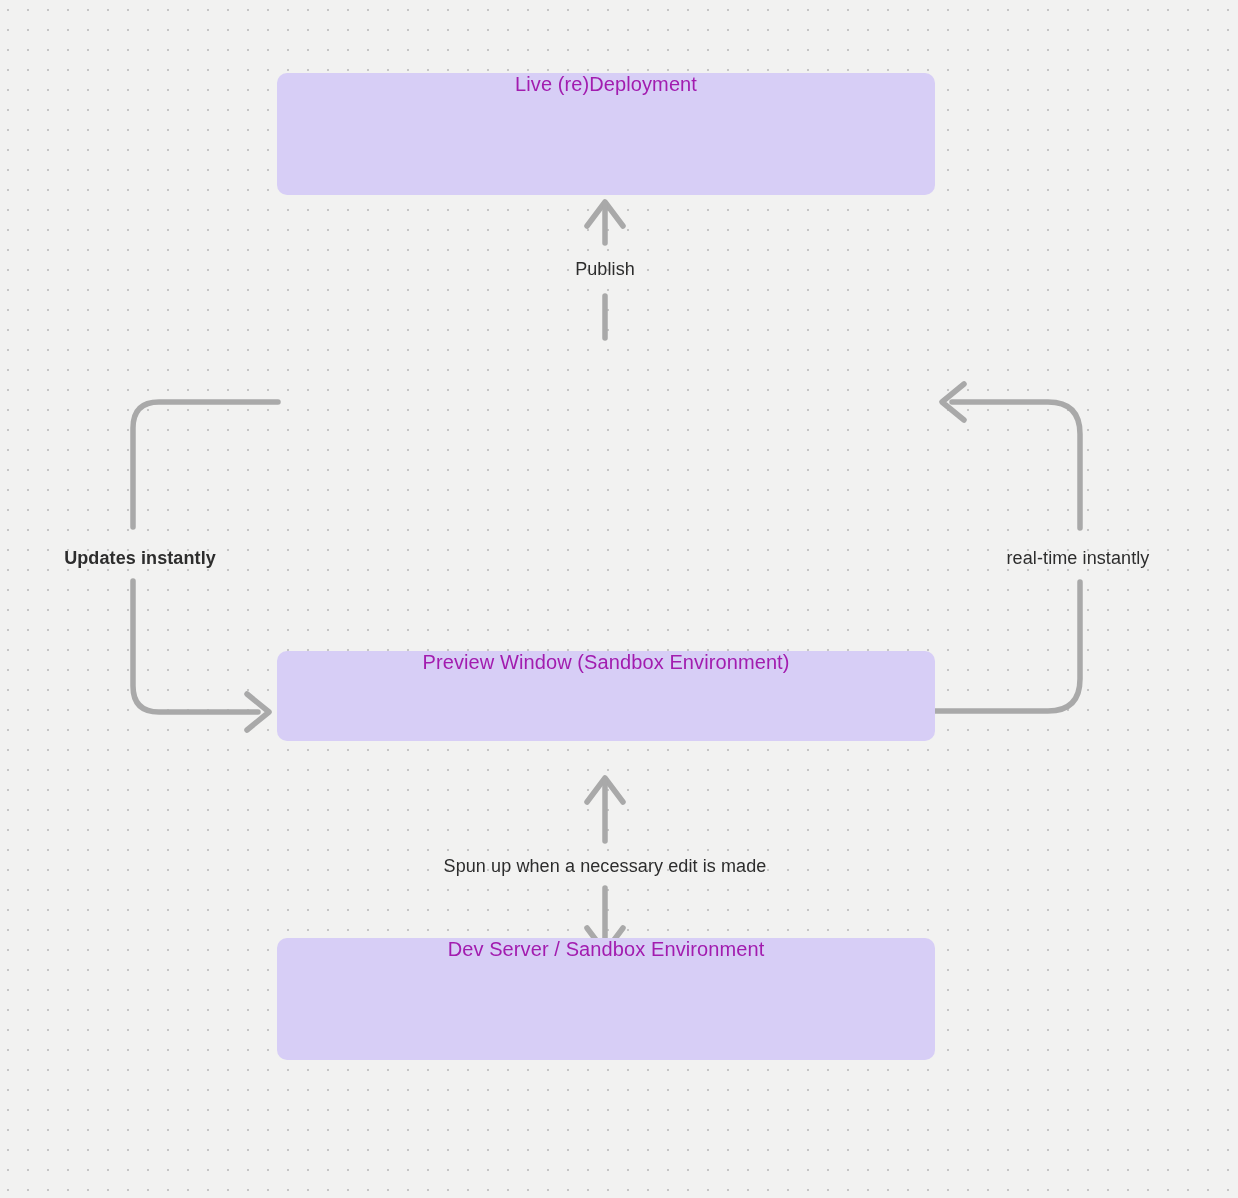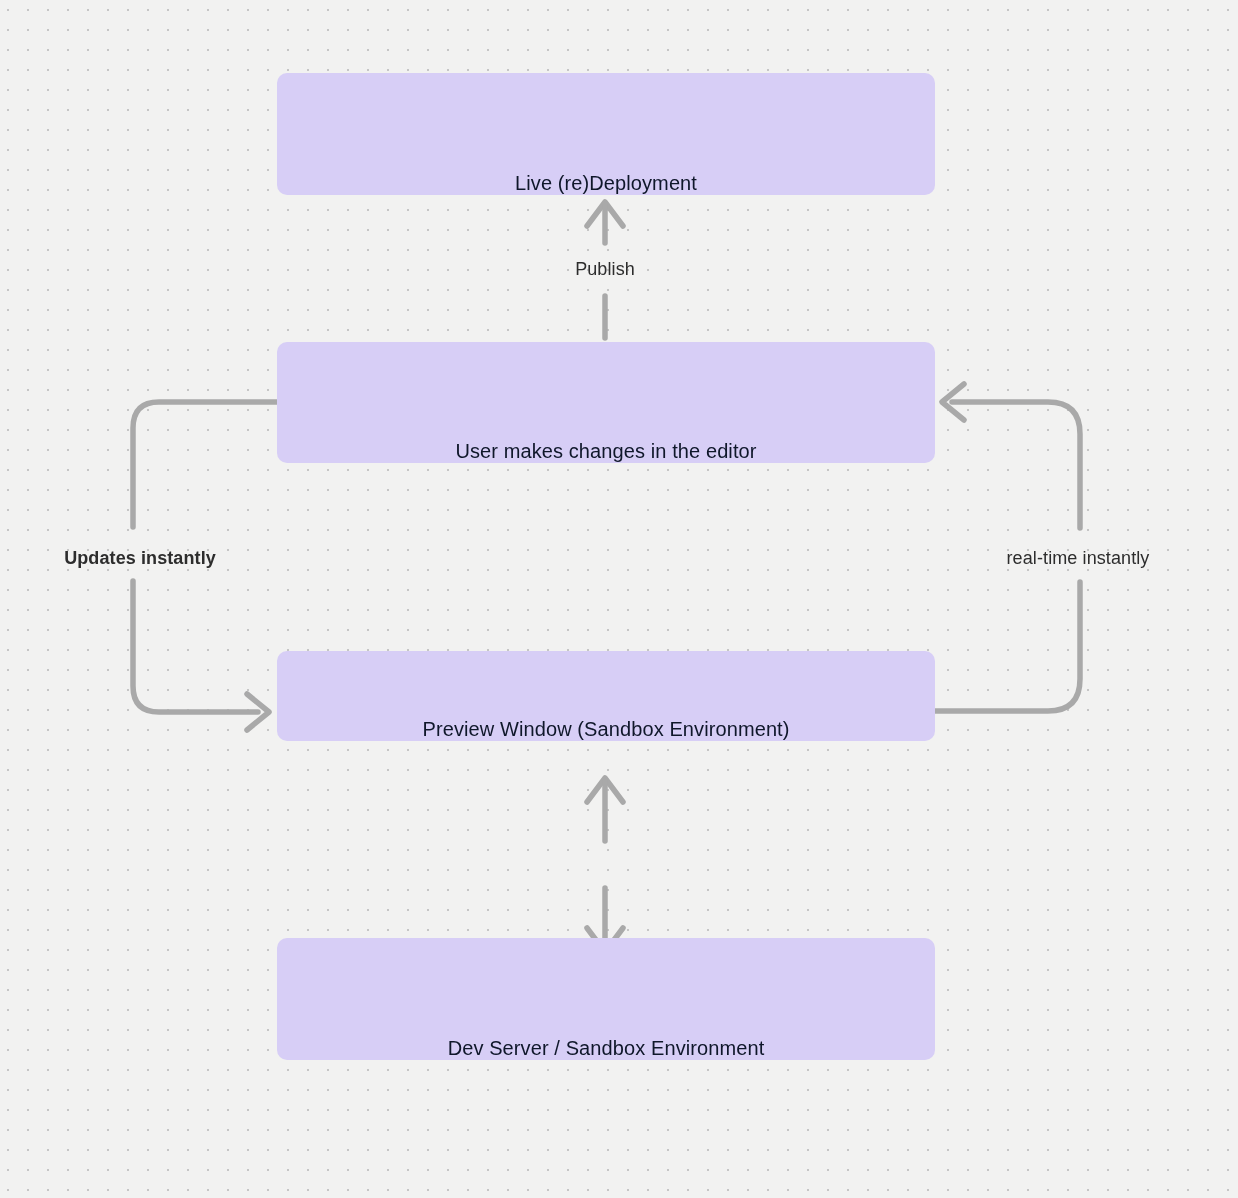--- a/index.html
+++ b/index.html
@@ -19,24 +19,24 @@
     overflow: hidden;
   }
   .node {
     position: absolute;
     left: 277px;
     width: 658px;
     height: 122px;
     background: #d7cef6;
     border-radius: 10px;
     display: flex;
-    align-items: flex-end;
+    align-items: flex-start;
     justify-content: center;
     font-size: 20px;
-    color: #0f172a;
+    color: #a21caf;
     letter-spacing: 0.1px;
   }
   .node-1 { top: 73px; }
   .node-2 { top: 342px; height: 121px; }
   .node-3 { top: 651px; height: 90px; }
   .node-4 { top: 938px; }
   .edges-svg {
     position: absolute;
     top: 0; left: 0;
     width: 1238px;
@@ -88,27 +88,25 @@
       <path d="M587 802 L605 778 L623 802"></path>
       <path d="M605 782 L605 841"></path>
       <path d="M605 888 L605 947"></path>
       <path d="M587 928 L605 952 L623 928"></path>
     </g>
   </svg>
 
   <div class="node node-1">
     <span>Live (re)Deployment</span>
   </div>
-  <div class="node node-2">
-    <span>User makes changes in the editor</span>
-  </div>
   <div class="node node-3">
     <span>Preview Window (Sandbox Environment)</span>
   </div>
   <div class="node node-4">
     <span>Dev Server / Sandbox Environment</span>
   </div>
 
   <div class="edge-label label-publish">Publish</div>
   <div class="edge-label label-updates">Updates instantly</div>
   <div class="edge-label label-feedback">real-time instantly</div>
+  <div class="edge-label label-spunup">Spun up when a necessary edit is made</div>
 
 </div>
 
 </body></html>

